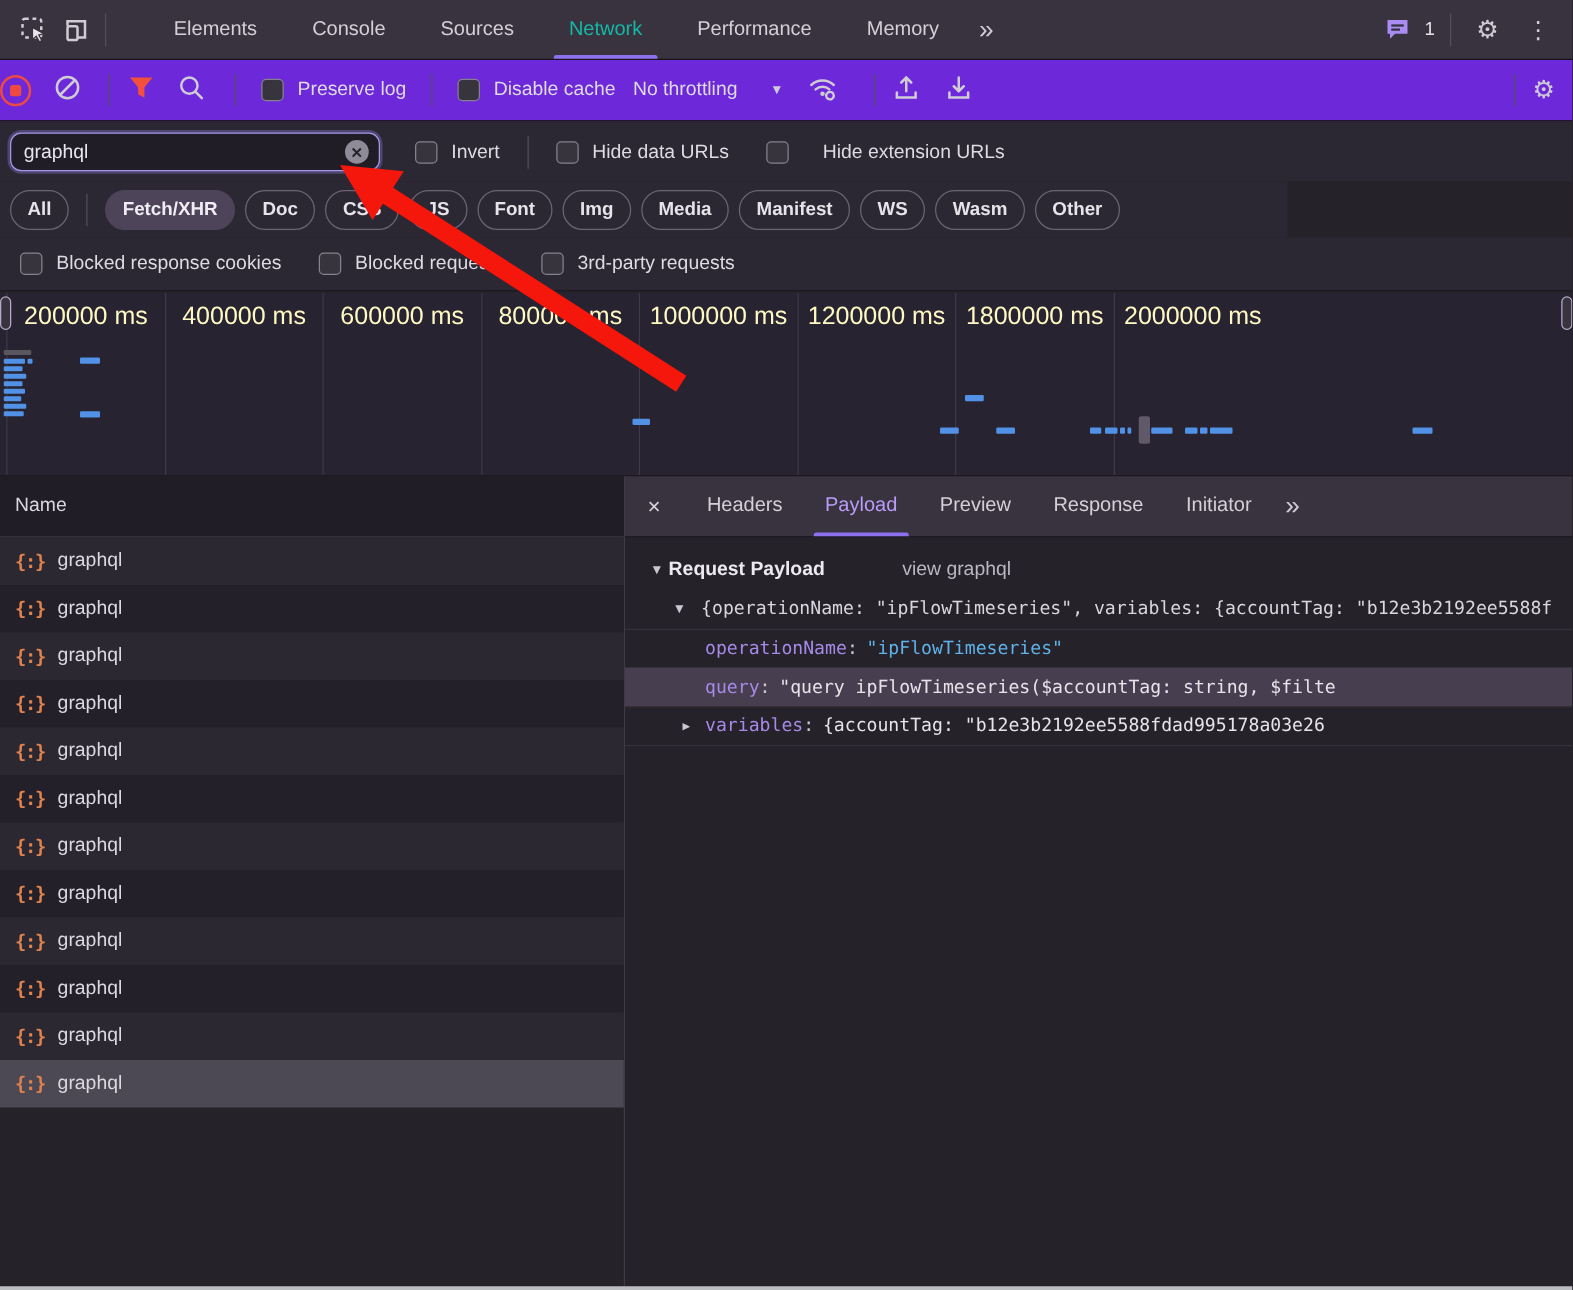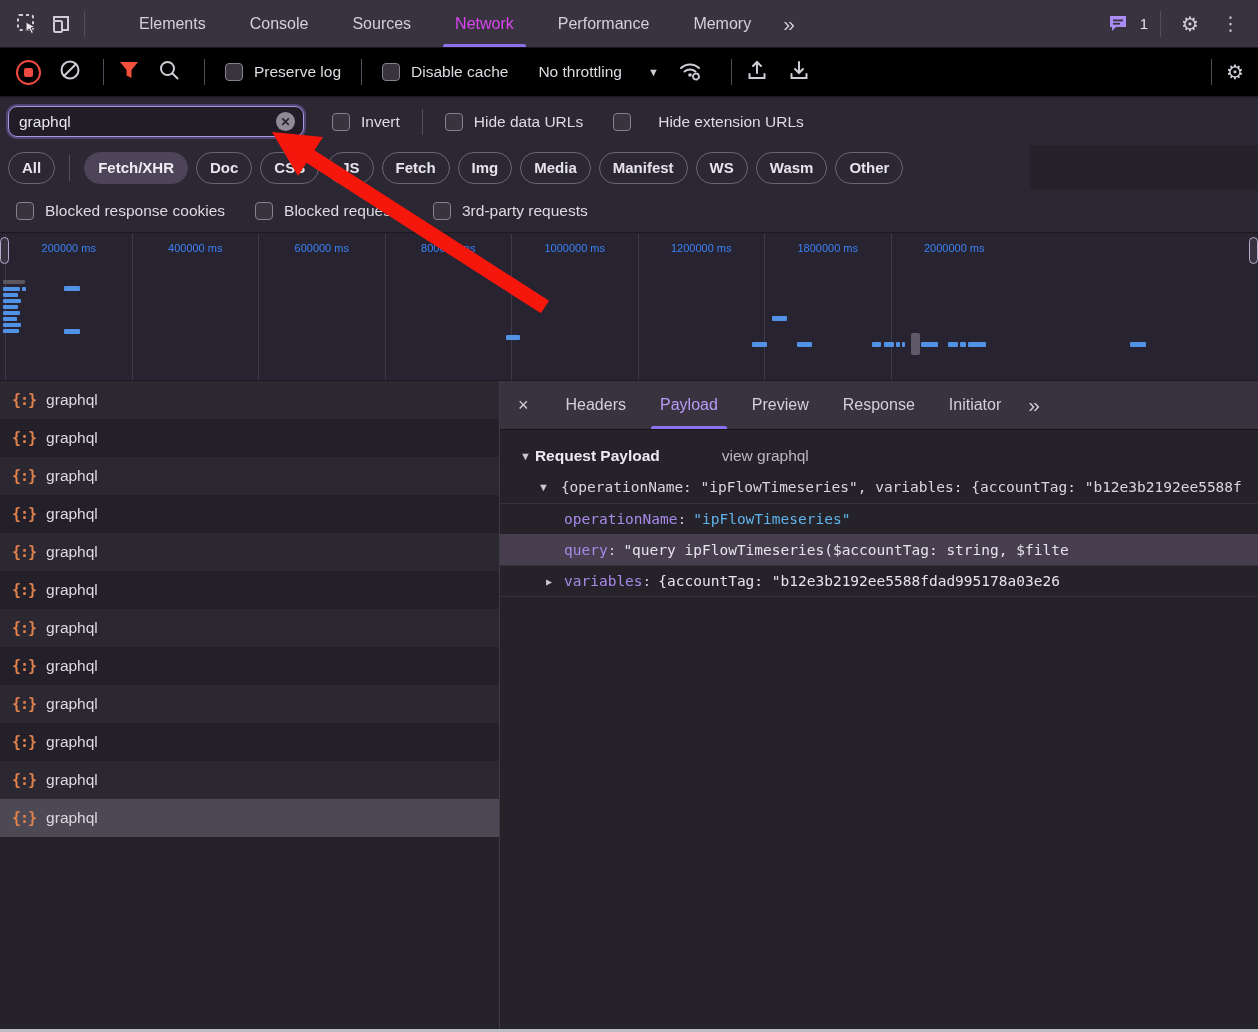--- a/index.html
+++ b/index.html
@@ -9,34 +9,34 @@
     -webkit-font-smoothing:antialiased;color:#d7d4dc;
   }
   .abs{position:absolute;}
   
   .topbar{left:0;top:0;width:1258px;height:47px;background:#39333f;
     border-bottom:1px solid #17141c;display:flex;align-items:center;}
   .topbar .icon-btn{width:34px;height:34px;display:flex;align-items:center;justify-content:center;flex:0 0 auto;}
   .vsep{width:1px;height:26px;background:#544e5c;margin:0 6px;flex:0 0 auto;}
   .main-tabs{display:flex;height:100%;align-items:stretch;margin-left:26px;}
   .main-tab{display:flex;align-items:center;padding:0 22px;font-size:16px;color:#d3d0d9;position:relative;cursor:default;}
-  .main-tab.selected{color:#d946ef;}
+  .main-tab.selected{color:#14b8a6;}
   .main-tab.selected::after{content:"";position:absolute;left:10px;right:10px;bottom:0;height:3px;background:#8c70ee;border-radius:2px 2px 0 0;}
   .chev{font-size:21px;color:#cfccd6;padding:0 10px;letter-spacing:-2px;}
   .top-right{margin-left:auto;display:flex;align-items:center;gap:6px;padding-right:10px;}
   .msg-count{font-size:15px;color:#e4e2e8;margin-left:3px;}
   .gear{font-size:20px;color:#cfccd6;line-height:1;}
   .kebab{font-size:19px;color:#cfccd6;letter-spacing:0;padding:0 8px;}
   
-  .toolbar{left:0;top:48px;width:1258px;height:49px;background:#000000;
-    border-bottom:1px solid #1c1922;display:flex;align-items:center;gap:8px;padding-left:16px;box-sizing:border-box;}
+  .toolbar{left:0;top:48px;width:1258px;height:49px;background:#6d28d9;
+    border-bottom:1px solid #1c1922;display:flex;align-items:center;gap:8px;box-sizing:border-box;}
   .rec-btn{width:21px;height:21px;border:2.5px solid #ee4a42;border-radius:50%;display:flex;align-items:center;justify-content:center;margin-right:10px;}
   .rec-btn .inner{width:9px;height:9px;background:#ee4a42;border-radius:2px;}
   .tool-label{font-size:15.5px;color:#dedbe3;}
-  .throttle{display:flex;align-items:center;gap:26px;margin-left:22px;}
+  .throttle{display:flex;align-items:center;gap:26px;margin-left:6px;}
   .caret{font-size:11px;color:#cfccd6;}
   .toolbar .spacer{flex:1;}
   
   .cbgroup{display:flex;align-items:center;gap:11px;}
   .cb{width:16px;height:16px;border:1.5px solid #86818e;border-radius:4px;background:#38343e;flex:0 0 auto;}
   
   .filterrow{left:0;top:98px;width:1258px;height:47px;background:#2b2733;display:flex;align-items:center;gap:12px;}
   .filter-input-wrap{margin-left:8px;width:296px;height:31px;background:#211d27;border:1px solid #a597e6;
     box-shadow:0 0 0 2px rgba(146,126,230,.35);border-radius:9px;display:flex;align-items:center;padding:0 8px;box-sizing:border-box;}
   .filter-input{flex:1;background:transparent;border:none;outline:none;color:#e8e6ec;font-size:15.5px;font-family:"Liberation Sans",sans-serif;}
@@ -49,21 +49,21 @@
   .chip.selected{background:#4d4459;border-color:#4d4459;color:#efedf3;}
   
   .extrarow{left:0;top:190px;width:1258px;height:43px;background:#2b2733;border-bottom:1px solid #1c1922;
     display:flex;align-items:center;gap:30px;padding-left:16px;box-sizing:border-box;}
   .extrarow .tool-label{font-size:15.5px;}
   
   .timeline{left:0;top:234px;width:1258px;height:146px;background:#272330;border-bottom:1px solid #1c1922;overflow:hidden;}
   .tl-cols{position:absolute;left:5px;top:0;height:146px;display:flex;}
   .tl-col{width:126.5px;height:100%;border-left:1px solid #3e3947;box-sizing:border-box;
     display:flex;justify-content:center;}
-  .tl-col span{font-size:11px;color:#3b82f6;margin-top:8px;white-space:nowrap;}
+  .tl-col span{font-size:20px;color:#fef9c3;margin-top:8px;white-space:nowrap;}
   .tl-bar{position:absolute;border-radius:1px;}
   .tl-bar.blue{background:#5191e6;}
   .tl-bar.gray{background:#5a5660;}
   .tl-bar.marker{background:#6a6374;opacity:.85;border-radius:2px;}
   .tl-handle{position:absolute;top:3px;width:9px;height:27px;background:#39333f;border:1.5px solid #b3accc;border-radius:5px;box-sizing:border-box;}
   
   .main{left:0;top:381px;width:1258px;height:648px;display:flex;}
   .left-pane{width:500px;border-right:1px solid #3f3a46;box-sizing:border-box;display:flex;flex-direction:column;background:#262229;}
   .list-header{height:48px;background:#201d26;border-bottom:1px solid #3b3642;display:flex;align-items:center;
     font-size:15.5px;color:#dad7df;padding-left:12px;flex:0 0 auto;}
@@ -226,21 +226,21 @@
   </div>
 </div>
 
 <div class="abs chiprow" id="chips-slot">
     <div class="chip">All</div>
     <div class="vsep"></div>
     <div class="chip selected">Fetch/XHR</div>
     <div class="chip">Doc</div>
     <div class="chip">CSS</div>
     <div class="chip">JS</div>
-    <div class="chip">Fetch</div>
+    <div class="chip">Font</div>
     <div class="chip">Img</div>
     <div class="chip">Media</div>
     <div class="chip">Manifest</div>
     <div class="chip">WS</div>
     <div class="chip">Wasm</div>
     <div class="chip">Other</div>
   </div>
 
 <div class="abs extrarow" id="extra-filters-slot">
     <div class="cbgroup">
@@ -311,20 +311,21 @@
       <div class="tl-bar blue" style="left: 960px; top: 108px; width: 6px; height: 5px;"></div>
       <div class="tl-bar blue" style="left: 968px; top: 108px; width: 18px; height: 5px;"></div>
       <div class="tl-bar blue" style="left: 1130px; top: 108px; width: 16px; height: 5px;"></div>
     </div>
   <div class="tl-handle" style="left:0;"></div>
   <div class="tl-handle" style="left:1249px;"></div>
 </div>
 
 <div class="abs main">
   <div class="left-pane">
+    <div class="list-header">Name</div>
     <div id="req-rows-slot">
         <div class="req-row odd">
           <span class="json-glyph">{:}</span>
           <span>graphql</span>
         </div>
         <div class="req-row even">
           <span class="json-glyph">{:}</span>
           <span>graphql</span>
         </div>
         <div class="req-row odd">

